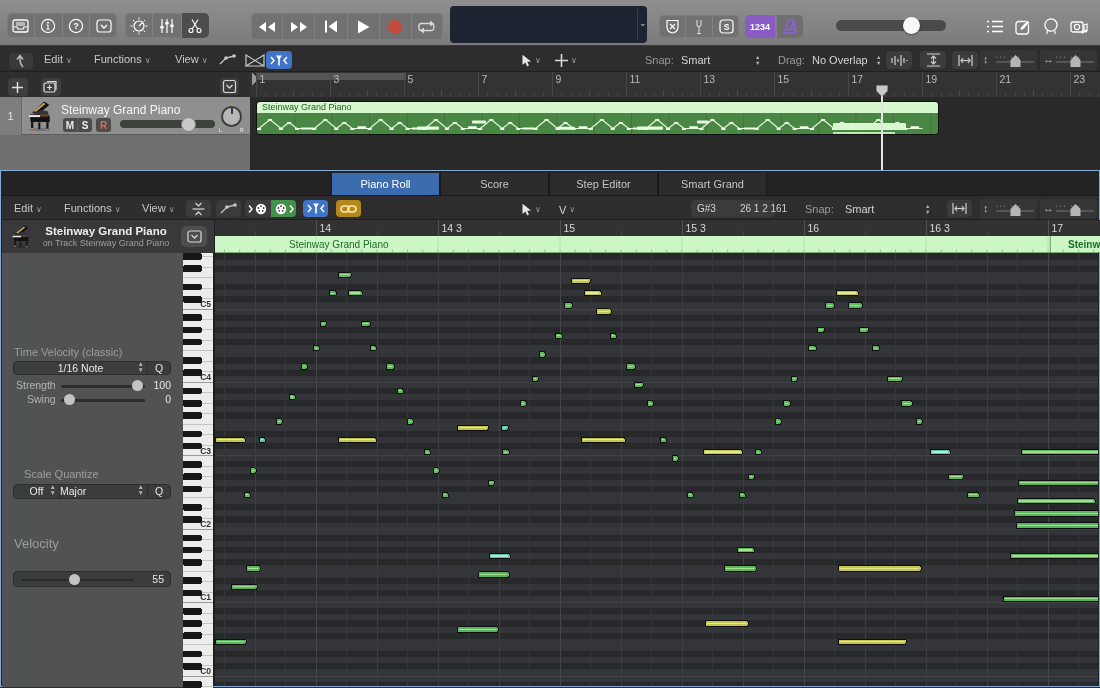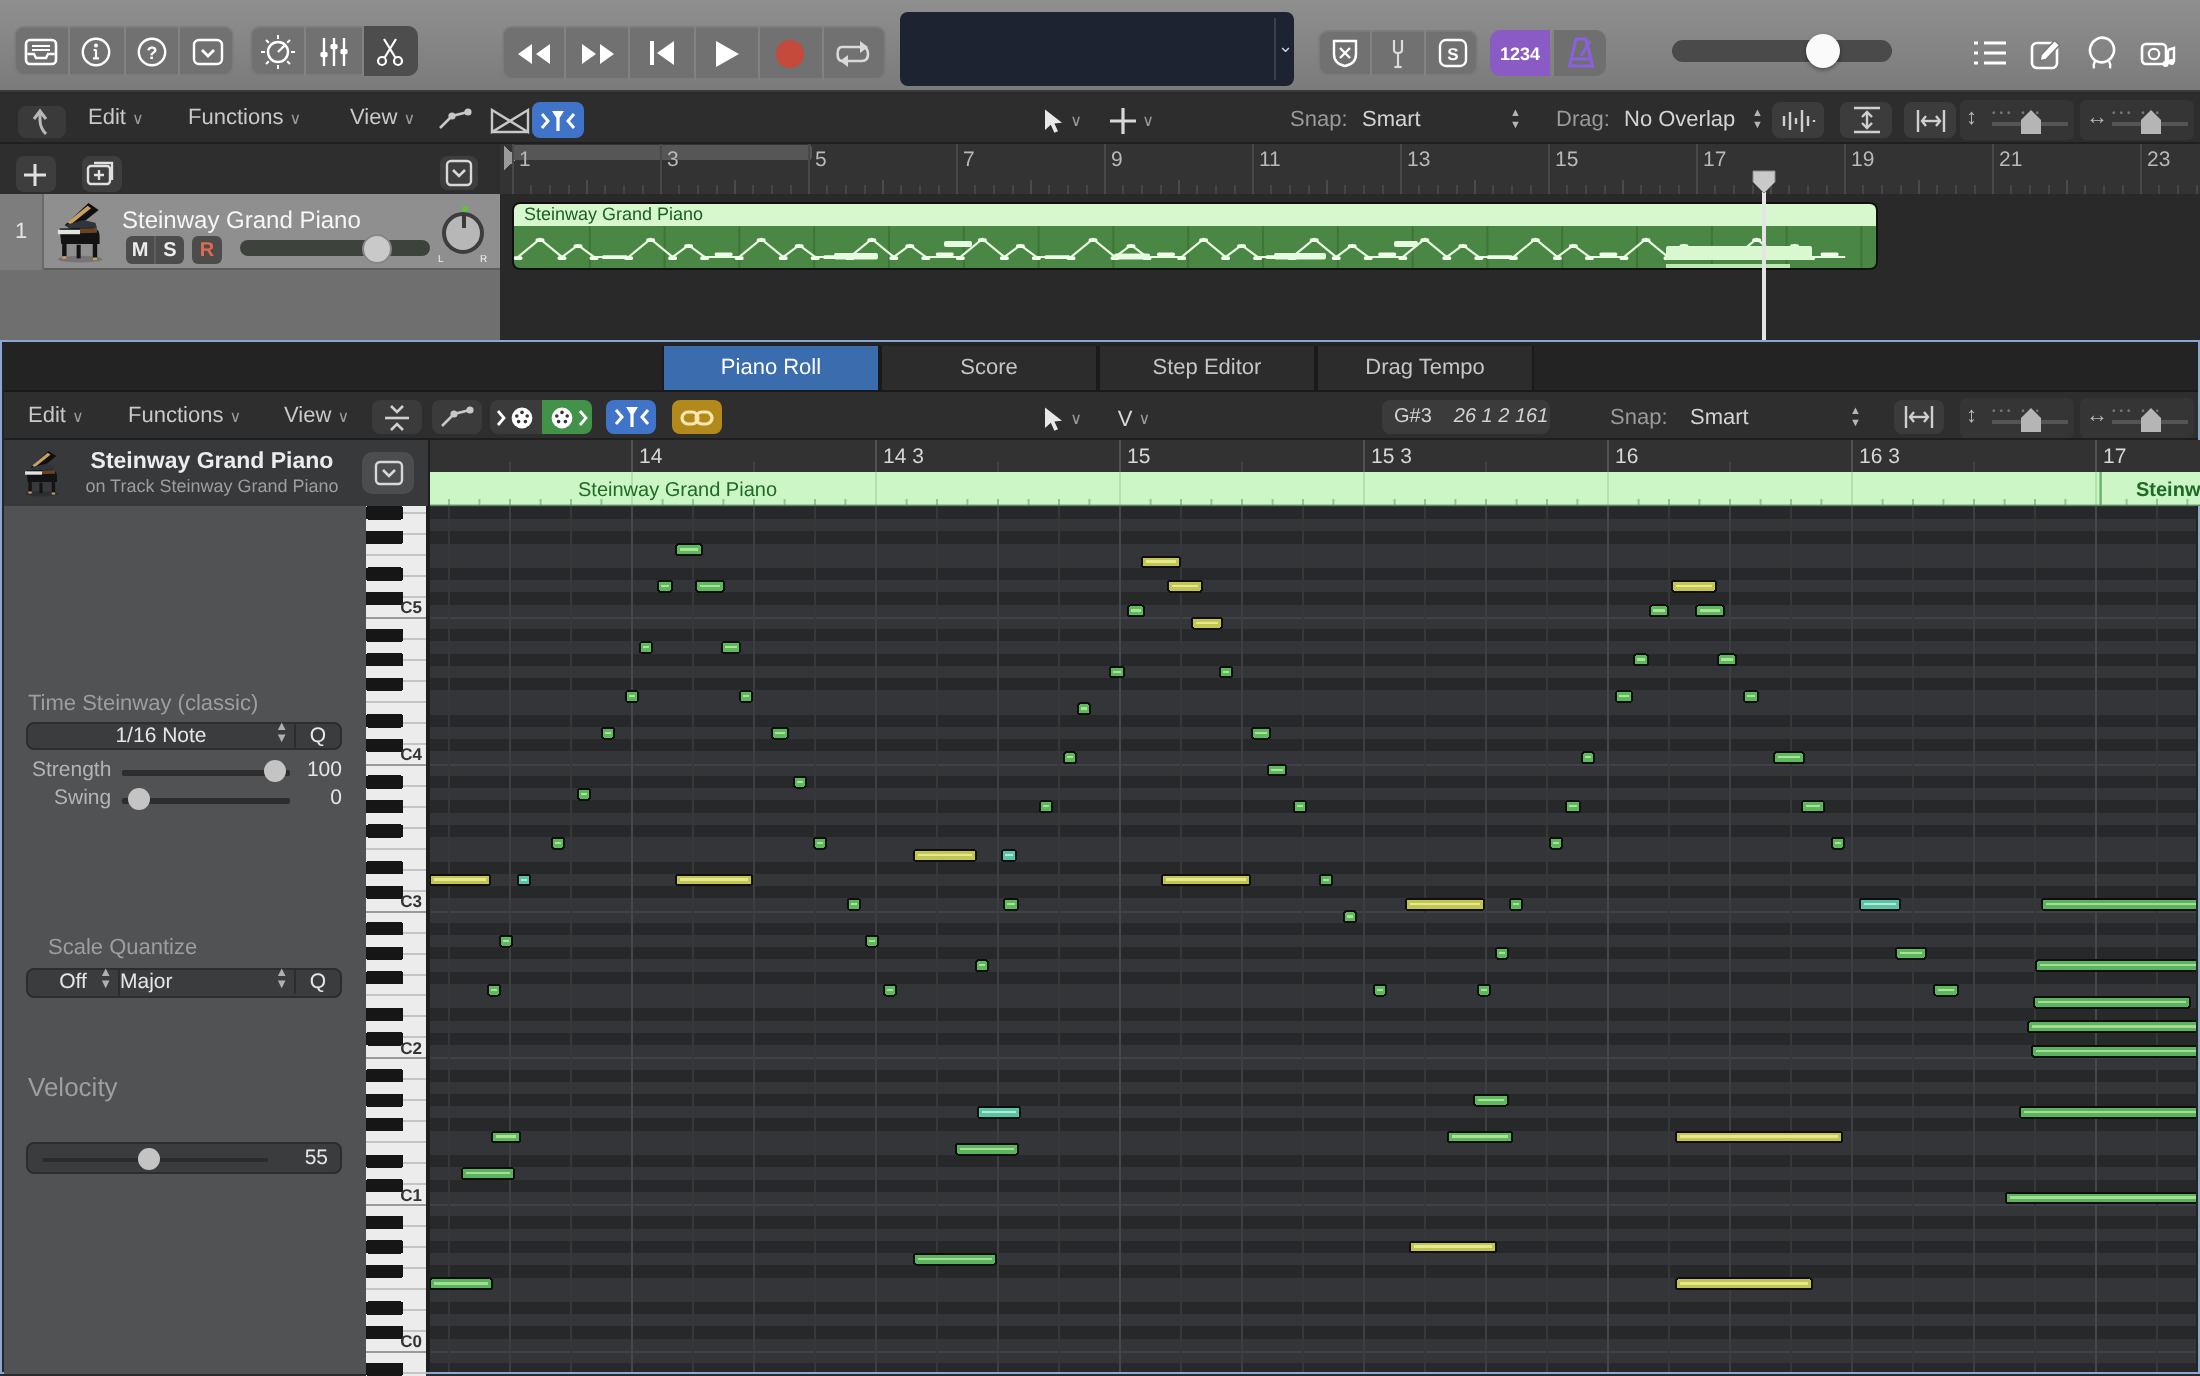--- a/index.html
+++ b/index.html
@@ -535,21 +535,21 @@
     </div>
     <div class="abs" style="left:881px;top:95px;width:1.5px;height:77px;background:#e4e4e4;"></div>
     <svg class="abs" style="left:876px;top:85px;" width="12" height="12" viewBox="0 0 12 12">
       <path d="M0.5 0.5 L11.5 0.5 L11.5 6 L6 11.5 L0.5 6 Z" fill="#c9c9c9" stroke="#8a8a8a" stroke-width="0.5"></path>
     </svg>
     <div class="abs" style="left:0;top:170px;width:1100px;height:517px;border:1.5px solid #87a9d3;background:#242424;"></div>
     <div class="abs" style="left:1.5px;top:171.5px;width:1097px;height:24.5px;background:#232323;border-bottom:1px solid #191919;"></div>
     <div class="abs ic" style="left:331px;top:173px;width:109px;height:22px;background:#3a6cae;border-left:1px solid #1a1a1a;border-right:1px solid #1a1a1a;color:#ffffff;font-size:11px;">Piano Roll</div>
     <div class="abs ic" style="left:440px;top:173px;width:109px;height:22px;background:#2c2c2c;border-left:1px solid #1a1a1a;border-right:1px solid #1a1a1a;color:#c6c6c6;font-size:11px;">Score</div>
     <div class="abs ic" style="left:549px;top:173px;width:109px;height:22px;background:#2c2c2c;border-left:1px solid #1a1a1a;border-right:1px solid #1a1a1a;color:#c6c6c6;font-size:11px;">Step Editor</div>
-    <div class="abs ic" style="left:658px;top:173px;width:109px;height:22px;background:#2c2c2c;border-left:1px solid #1a1a1a;border-right:1px solid #1a1a1a;color:#c6c6c6;font-size:11px;">Drag Tempo</div>
+    <div class="abs ic" style="left:658px;top:173px;width:109px;height:22px;background:#2c2c2c;border-left:1px solid #1a1a1a;border-right:1px solid #1a1a1a;color:#c6c6c6;font-size:11px;">Smart Grand</div>
     <div class="abs" style="left:1.5px;top:196px;width:1097px;height:24px;background:#2e2e2e;border-bottom:1px solid #1e1e1e;"></div>
     <div class="abs" style="left:14px;top:202px;color:#c9c9c9;font-size:11px;">Edit <span style="font-size:8px;color:#9a9a9a;">∨</span></div>
     <div class="abs" style="left:64px;top:202px;color:#c9c9c9;font-size:11px;">Functions <span style="font-size:8px;color:#9a9a9a;">∨</span></div>
     <div class="abs" style="left:142px;top:202px;color:#c9c9c9;font-size:11px;">View <span style="font-size:8px;color:#9a9a9a;">∨</span></div>
     <div class="abs ic" style="left:186px;top:200px;width:25px;height:17px;background:#3b3b3b;border-radius:4px;">
       <svg width="15" height="14" viewBox="0 0 15 14">
         <g stroke="#d0d0d0" stroke-width="1.3" fill="none">
           <path d="M4.5 1 L7.5 4 L10.5 1"></path>
           <path d="M1.5 7 L13.5 7"></path>
           <path d="M4.5 13 L7.5 10 L10.5 13"></path>
@@ -608,21 +608,21 @@
         </g>
       </svg>
     </div>
     <div class="abs ic" style="left:516px;top:201px;width:30px;height:17px;">
       <svg width="11" height="13" viewBox="0 0 11 13">
         <path d="M1.5 0.8 L1.5 11 L4.4 8.4 L6.2 12.4 L8.0 11.6 L6.2 7.8 L10 7.4 Z" fill="#e8e8e8"></path>
       </svg>
       <span style="color:#9a9a9a;font-size:8px;margin-left:3px;">∨</span>
     </div>
     <div class="abs ic" style="left:553px;top:201px;width:28px;height:17px;color:#d8d8d8;font-size:11px;">V <span style="color:#9a9a9a;font-size:8px;margin-left:3px;">∨</span></div>
-    <div class="abs" style="left:691px;top:199.5px;width:84px;height:17px;background:#3b3b3b;border-radius:4px;color:#d2d2d2;font-size:10px;line-height:17px;white-space:nowrap;"><span style="margin-left:6px;margin-top:41px;">G#3</span><span style="margin-left:11px;font-style:italic;">26 1 2 161</span></div>
+    <div class="abs" style="left:691px;top:199.5px;width:84px;height:17px;background:#3b3b3b;border-radius:4px;color:#d2d2d2;font-size:10px;line-height:17px;white-space:nowrap;"><span style="margin-left:6px;margin-top:41px;">G#3</span><span style="margin-left:24px;">26 1 2 161</span></div>
     <div class="abs" style="left:805px;top:203px;color:#9a9a9a;font-size:11px;">Snap:</div>
     <div class="abs" style="left:845px;top:203px;color:#d4d4d4;font-size:11px;">Smart</div>
     <div class="abs" style="left:925px;top:203px;color:#b5b5b5;font-size:5.5px;line-height:6px;">▲<br>▼</div>
     <div class="abs ic" style="left:947px;top:200px;width:25px;height:17px;background:#3b3b3b;border-radius:4px;">
       <svg width="15" height="13" viewBox="0 0 15 13">
         <g stroke="#cfcfcf" stroke-width="1.2" fill="none">
           <path d="M1 1 L1 12 M14 1 L14 12"></path>
           <path d="M3 6.5 L12 6.5"></path>
           <path d="M5 4 L3 6.5 L5 9 M10 4 L12 6.5 L10 9"></path>
         </g>
@@ -755,21 +755,21 @@
         <rect x="466.5" y="0" width="1" height="17" fill="#b2e2ab"></rect>
         <rect x="588.5" y="0" width="1" height="17" fill="#b2e2ab"></rect>
         <rect x="710.5" y="0" width="1" height="17" fill="#b2e2ab"></rect>
         <rect x="832.5" y="0" width="1" height="17" fill="#b2e2ab"></rect>
         <rect x="834.7" y="0" width="1.2" height="17" fill="#6fae6e"></rect>
         <text x="74" y="12" font-family="Liberation Sans, sans-serif" font-size="10" fill="#1e6b28">Steinway Grand Piano</text>
         <text x="853" y="12" font-family="Liberation Sans, sans-serif" font-size="10" font-weight="bold" fill="#1e6b28">Steinw</text>
         <rect x="0" y="16.3" width="885" height="0.7" fill="#5a8a58"></rect>
       </svg></div>
     <div class="abs" style="left:1.5px;top:253px;width:181.5px;height:433.5px;background:#505254;"></div>
-    <div class="abs" style="left:14px;top:346px;color:#9e9e9e;font-size:11px;">Time Steinway (classic)</div>
+    <div class="abs" style="left:14px;top:346px;color:#9e9e9e;font-size:11px;">Time Velocity (classic)</div>
     <div class="abs" style="left:13px;top:360.5px;width:158px;height:14.5px;background:#3a3c3e;border:1px solid #2d2d2d;border-radius:4px;display:flex;align-items:center;">
       <div style="flex:1;text-align:center;color:#e6e6e6;font-size:10.5px;position:relative;height:14.5px;line-height:14px;">1/16 Note <span style="position:absolute;right:3px;top:0px;color:#b0b0b0;font-size:6.5px;line-height:6px;">▲<br>▼</span></div>
       <div style="width:23px;border-left:1px solid #2d2d2d;text-align:center;color:#e6e6e6;font-size:10.5px;">Q</div>
     </div>
     <div class="abs" style="left:16px;top:379px;color:#b4b4b4;font-size:10.5px;">Strength</div>
     <div class="abs" style="left:61px;top:385px;width:84px;height:2.5px;background:#2d2d2d;border-radius:1px;"></div>
     <div class="abs" style="left:132px;top:380px;width:11px;height:11px;background:#c4c4c4;border-radius:50%;"></div>
     <div class="abs" style="left:147px;top:379px;width:24px;text-align:right;color:#e6e6e6;font-size:10.5px;">100</div>
     <div class="abs" style="left:27px;top:393px;color:#b4b4b4;font-size:10.5px;">Swing</div>
     <div class="abs" style="left:61px;top:399px;width:84px;height:2.5px;background:#2d2d2d;border-radius:1px;"></div>

